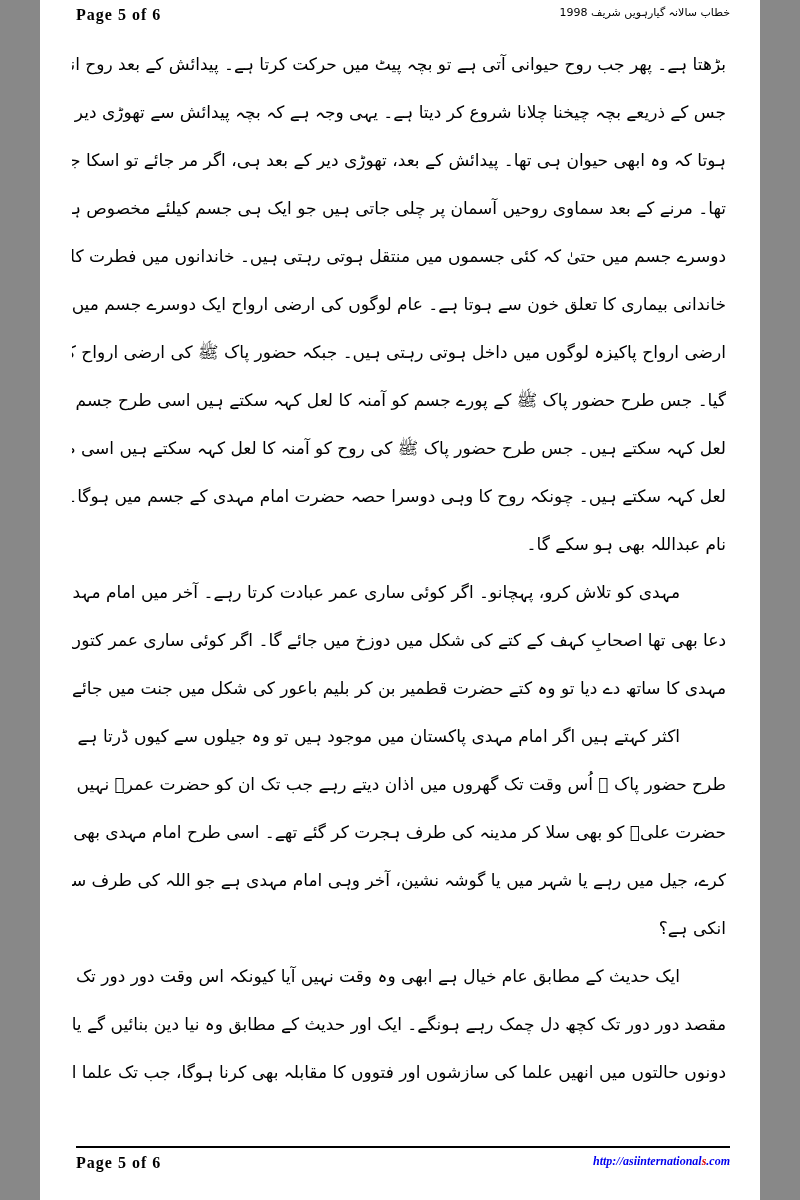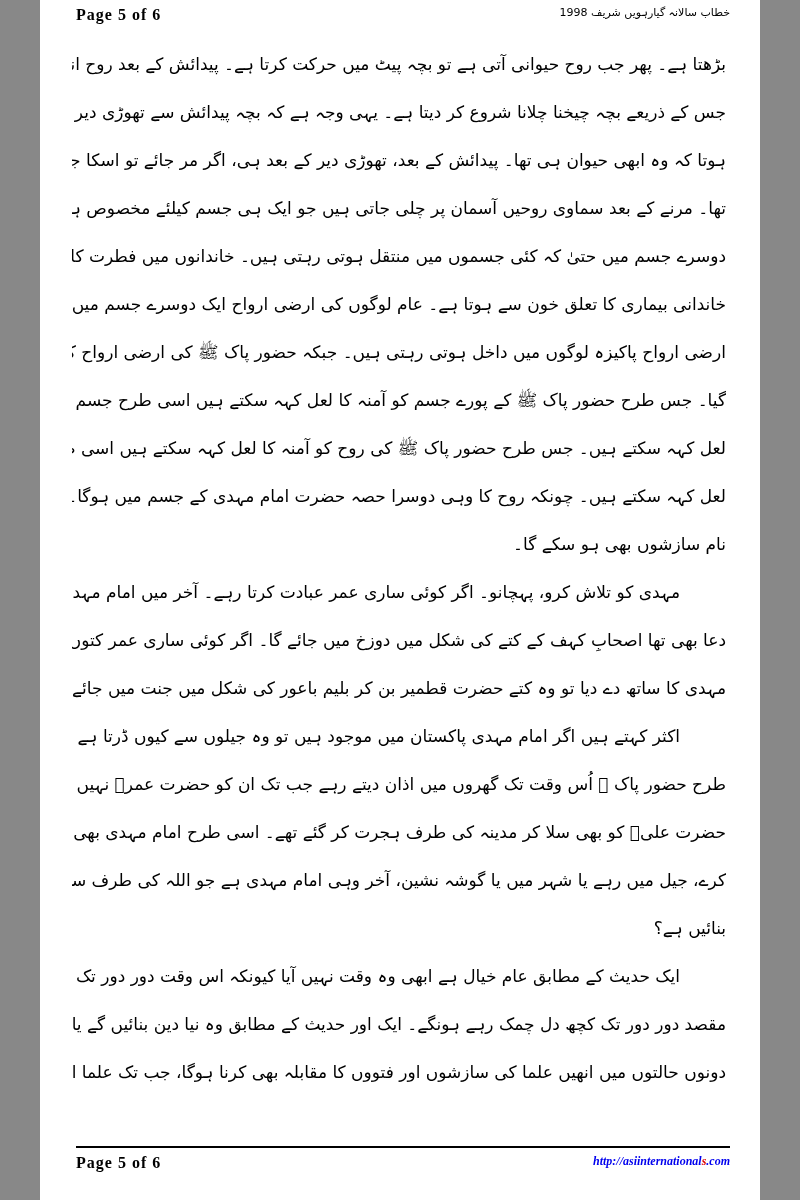--- a/index.html
+++ b/index.html
@@ -78,35 +78,35 @@
       <div class="line">بڑھتا ہے۔ پھر جب روح حیوانی آتی ہے تو بچہ پیٹ میں حرکت کرتا ہے۔ پیدائش کے بعد روح انسانی لطائف کے ساتھ آتی ہے،</div>
       <div class="line">جس کے ذریعے بچہ چیخنا چلانا شروع کر دیتا ہے۔ یہی وجہ ہے کہ بچہ پیدائش سے تھوڑی دیر پہلے ہی مر جائے تو اسکا جنازہ نہیں</div>
       <div class="line">ہوتا کہ وہ ابھی حیوان ہی تھا۔ پیدائش کے بعد، تھوڑی دیر کے بعد ہی، اگر مر جائے تو اسکا جنازہ ضروری ہے کہ وہ انسان بن گیا</div>
       <div class="line">تھا۔ مرنے کے بعد سماوی روحیں آسمان پر چلی جاتی ہیں جو ایک ہی جسم کیلئے مخصوص ہیں لیکن وہ ارضی ارواح ایک جسم سے</div>
       <div class="line">دوسرے جسم میں حتیٰ کہ کئی جسموں میں منتقل ہوتی رہتی ہیں۔ خاندانوں میں فطرت کا اثر ان روحوں کی وجہ سے ہوتا ہے۔ جبکہ</div>
       <div class="line">خاندانی بیماری کا تعلق خون سے ہوتا ہے۔ عام لوگوں کی ارضی ارواح ایک دوسرے جسم میں منتقل ہوتی رہتی ہیں۔ پاکیزہ لوگوں کی</div>
       <div class="line">ارضی ارواح پاکیزہ لوگوں میں داخل ہوتی رہتی ہیں۔ جبکہ حضور پاک ﷺ کی ارضی ارواح کو صرف امام مہدی جسم کے لیے روکا</div>
       <div class="line">گیا۔ جس طرح حضور پاک ﷺ کے پورے جسم کو آمنہ کا لعل کہہ سکتے ہیں اسی طرح جسم کے کسی حصے یعنی ہاتھ وغیرہ کو بھی آمنہ کا</div>
       <div class="line">لعل کہہ سکتے ہیں۔ جس طرح حضور پاک ﷺ کی روح کو آمنہ کا لعل کہہ سکتے ہیں اسی طرح روح کسی دوسرے حصہ کو بھی آمنہ کا</div>
       <div class="line">لعل کہہ سکتے ہیں۔ چونکہ روح کا وہی دوسرا حصہ حضرت امام مہدی کے جسم میں ہوگا۔ جس کی وجہ سے انکی ماں کا نام آمنہ اور باپ کا</div>
-      <div class="line end">نام سازشوں بھی ہو سکے گا۔</div>
+      <div class="line end">نام عبداللہ بھی ہو سکے گا۔</div>
     </div>
 
     <div>
       <div class="line first">مہدی کو تلاش کرو، پہچانو۔ اگر کوئی ساری عمر عبادت کرتا رہے۔ آخر میں امام مہدی کی مخالفت کری تو بلعم باعور جو مستجاب</div>
       <div class="line">دعا بھی تھا اصحابِ کہف کے کتے کی شکل میں دوزخ میں جائے گا۔ اگر کوئی ساری عمر کتوں کی طرح زندگی بسر کرتا رہا لیکن آخر میں</div>
       <div class="line end">مہدی کا ساتھ دے دیا تو وہ کتے حضرت قطمیر بن کر بلیم باعور کی شکل میں جنت میں جائے گا۔</div>
     </div>
 
     <div>
       <div class="line first">اکثر کہتے ہیں اگر امام مہدی پاکستان میں موجود ہیں تو وہ جیلوں سے کیوں ڈرتا ہے اعلان کیوں نہیں کرتا؟ جس</div>
       <div class="line">طرح حضور پاک ﷺ اُس وقت تک گھروں میں اذان دیتے رہے جب تک ان کو حضرت عمرؓ نہیں ملے۔ مصلحتاً بستر پر</div>
       <div class="line">حضرت علیؓ کو بھی سلا کر مدینہ کی طرف ہجرت کر گئے تھے۔ اسی طرح امام مہدی بھی مصلحتاً خاموش ہے۔ کیونکہ وہ اعلان کرے یا نہ</div>
       <div class="line">کرے، جیل میں رہے یا شہر میں یا گوشہ نشین، آخر وہی امام مہدی ہے جو اللہ کی طرف سے ہے۔ تو پھر اسے تکلیف سہنے کی کیا</div>
-      <div class="line end">بنائیں ہے؟</div>
+      <div class="line end">انکی ہے؟</div>
     </div>
 
     <div>
       <div class="line first">ایک حدیث کے مطابق عام خیال ہے ابھی وہ وقت نہیں آیا کیونکہ اس وقت دور دور تک دیے جل رہے ہونگے۔ اس کا</div>
       <div class="line">مقصد دور دور تک کچھ دل چمک رہے ہونگے۔ ایک اور حدیث کے مطابق وہ نیا دین بنائیں گے یا دین میں تجدید کریں گے۔</div>
       <div class="line end">دونوں حالتوں میں انھیں علما کی سازشوں اور فتووں کا مقابلہ بھی کرنا ہوگا، جب تک علما ان کو سمجھ نہ پائیں گے۔</div>
     </div>
 
   </div>
 

